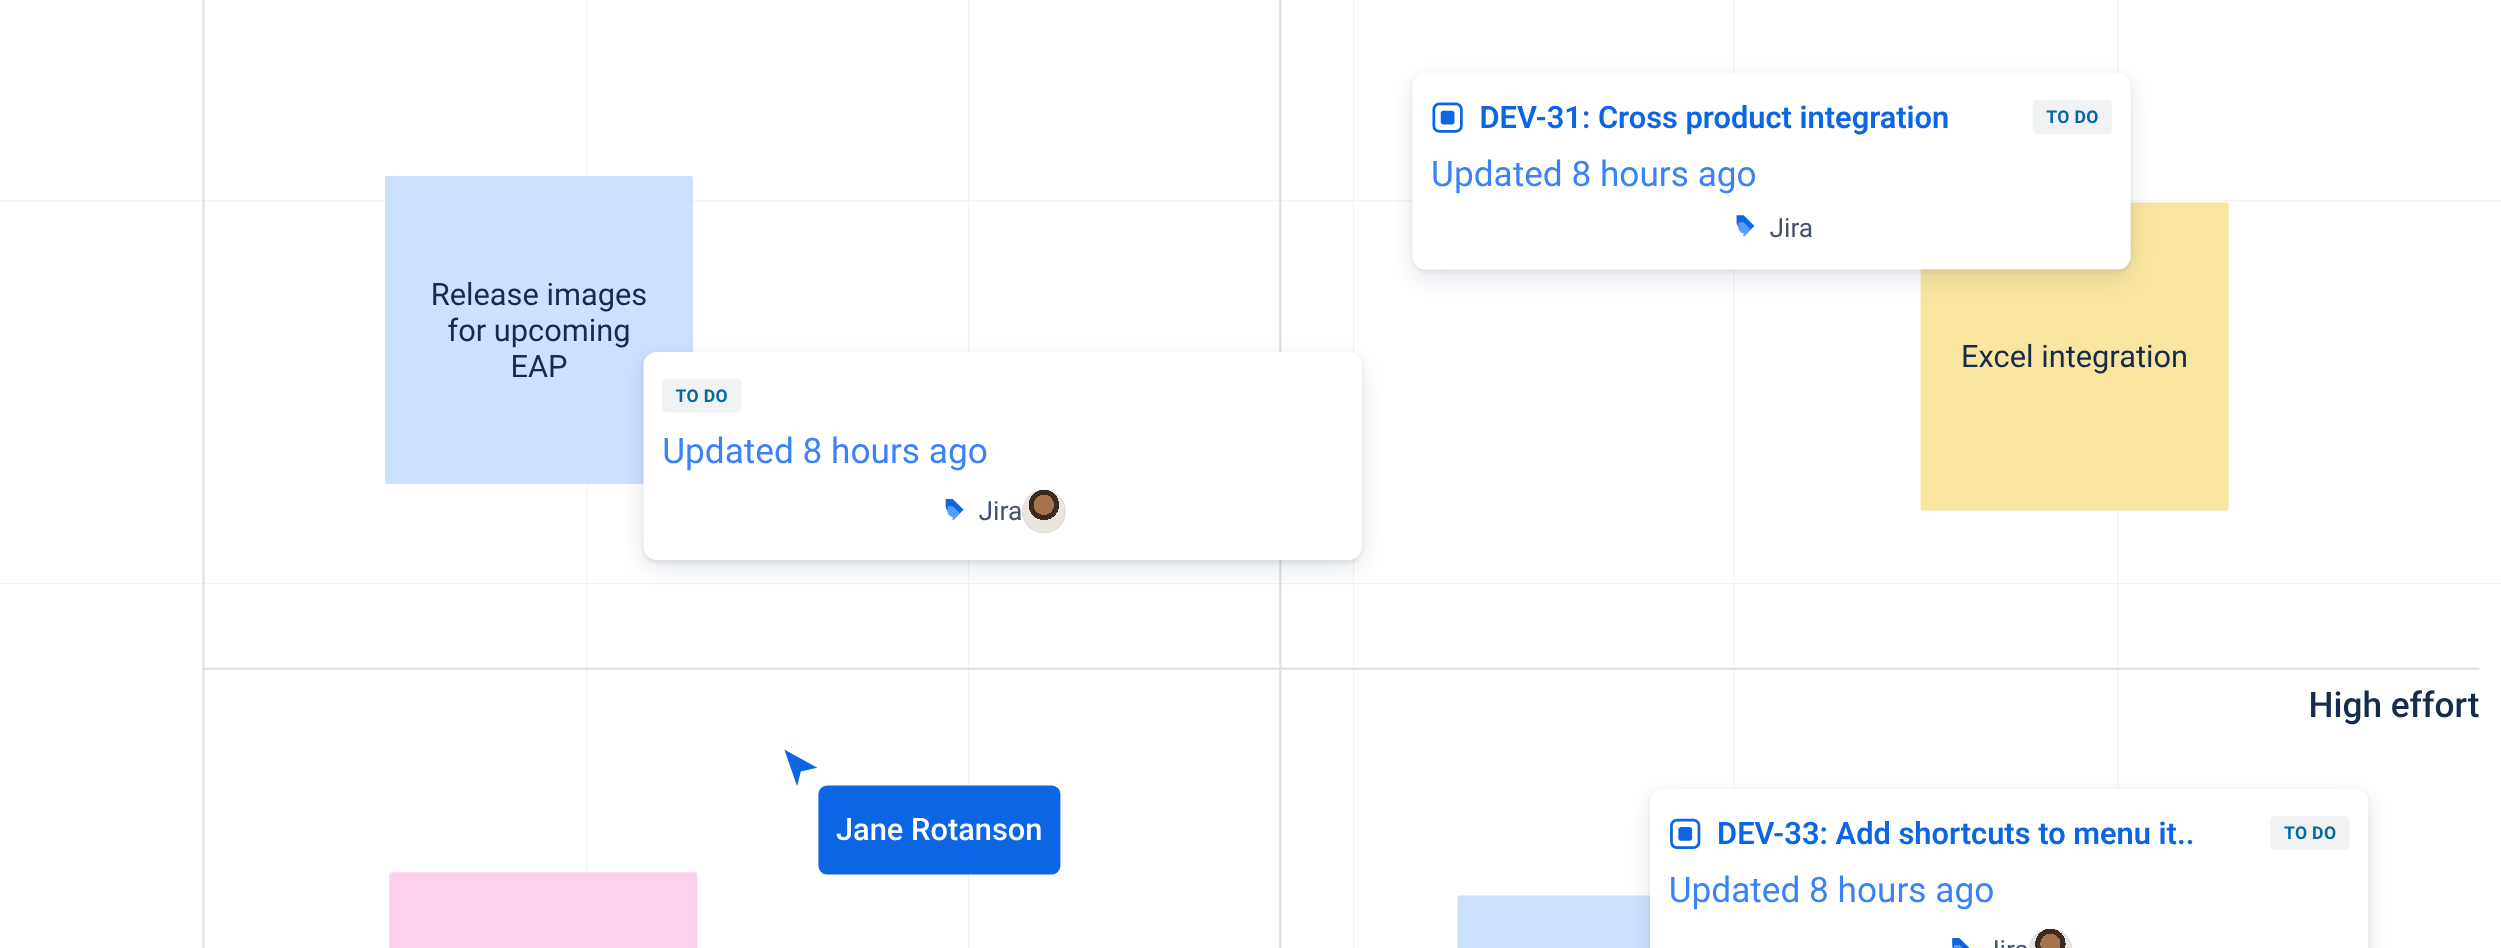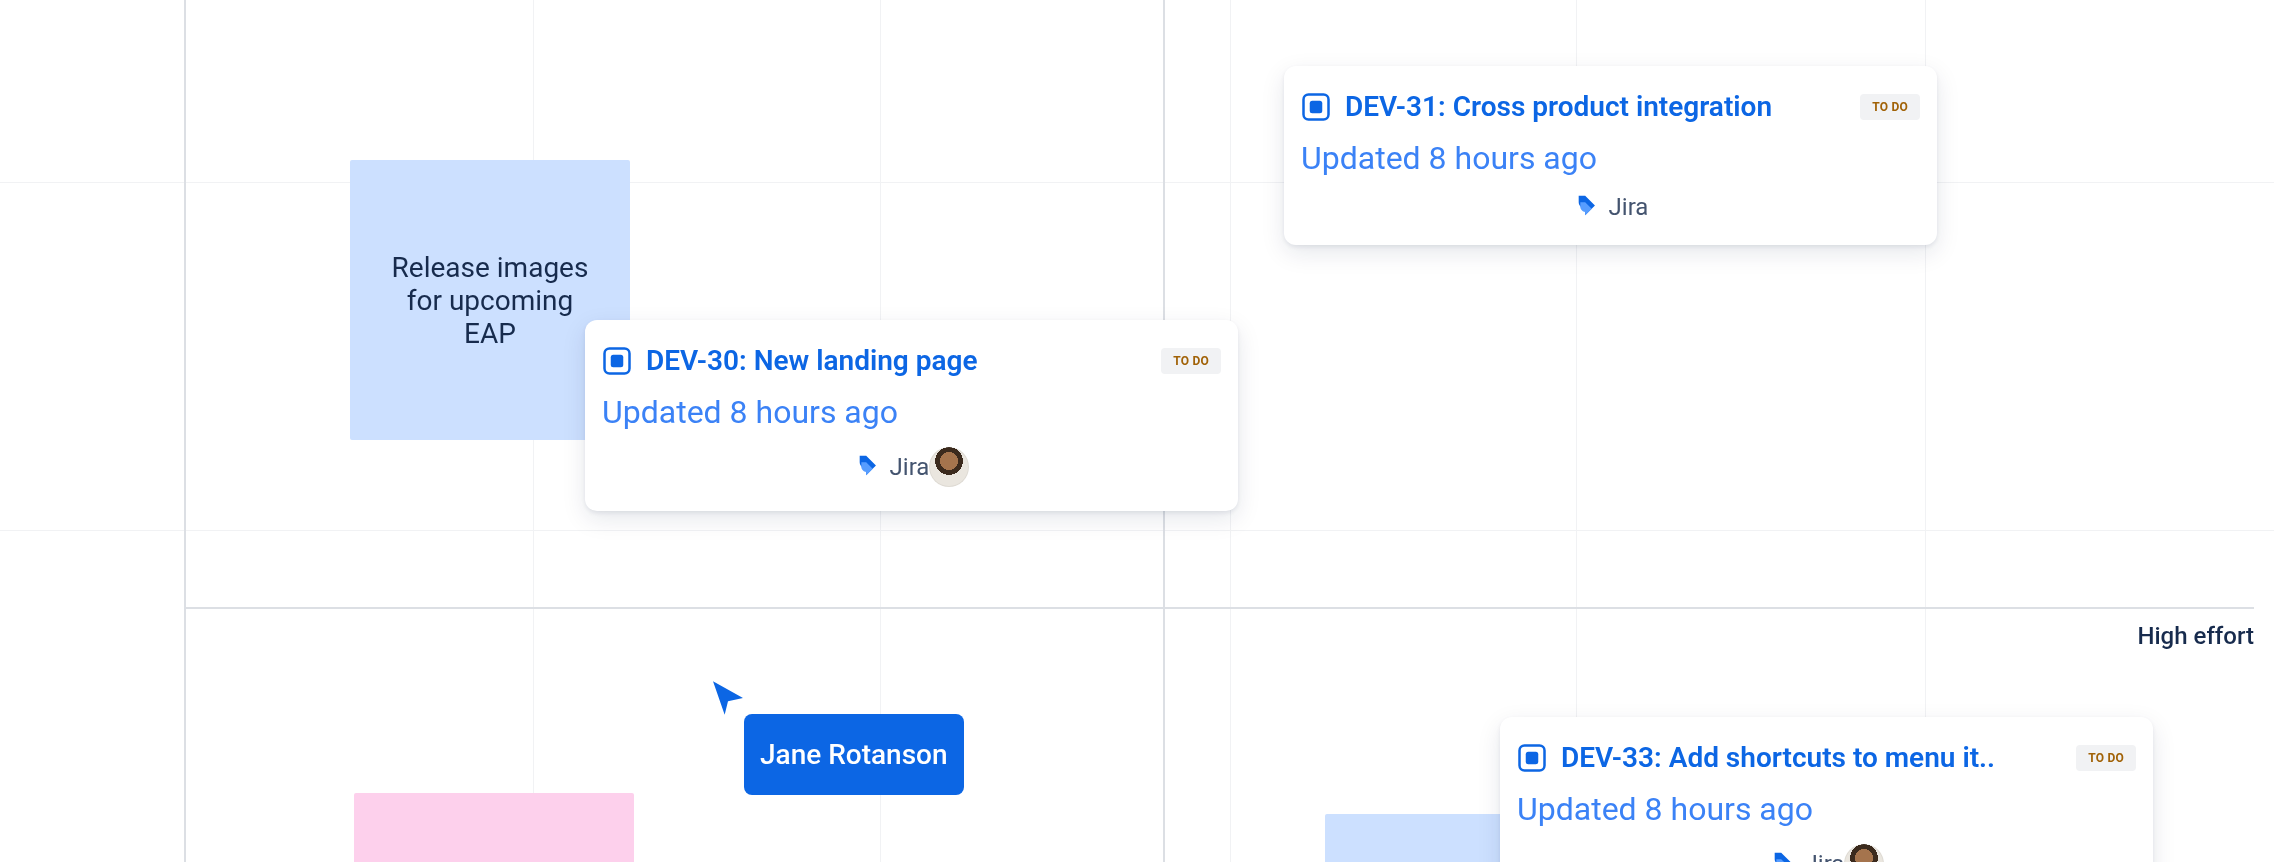--- a/index.html
+++ b/index.html
@@ -83,23 +83,23 @@
     .card-title {
       color: #0c66e4;
       font-weight: 600;
       font-size: 28px;
       white-space: nowrap;
       overflow: hidden;
       text-overflow: ellipsis;
     }
     .status-lozenge {
       background: #f1f2f4;
-      color: #a16207;
+      color: #0369a1;
       font-weight: 700;
-      font-size: 12px;
+      font-size: 16px;
       letter-spacing: .02em;
       padding: 6px 12px;
       border-radius: 4px;
       white-space: nowrap;
       text-align: right;
     }
     .card-sub {
       color: #3b82f6;
       font-size: 32px;
     }
@@ -120,21 +120,21 @@
       width: 40px;
       height: 40px;
       border-radius: 50%;
       background: radial-gradient(circle at 50% 35%, #a5744d 0 28%, #3b2a1d 28% 42%, transparent 42%), #eae6df;
       box-shadow: inset 0 0 0 1px rgba(0,0,0,0.05);
     }
     
     .axis-label {
       position: absolute;
       color: #172b4d;
-      font-size: 24px;
+      font-size: 32px;
       font-weight: 500;
     }
     
     .cursor-wrap { position: absolute; }
     .cursor-icon { display:block; }
     .cursor-chip {
       position: absolute;
       background: #0c66e4;
       color: #ffffff;
       font-size: 28px;
@@ -161,20 +161,23 @@
   <div class="axis-v" style="left:184px; top:0; bottom:0"></div>
   <div class="axis-v" style="left:1163px; top:0; bottom:0"></div>
   <div class="axis-h" style="top:607px; left:184px; right:20px"></div>
 
   <div class="axis-label" style="top:622px; right:20px">High effort</div>
 
   <div class="sticky sticky-blue" style="left:350px; top:160px; width:280px; height:280px">
     <span>Release images for upcoming EAP</span>
   </div>
 
+  <div class="sticky sticky-yellow" style="left:1746px; top:184px; width:280px; height:280px">
+    <span>Excel integration</span>
+  </div>
 
   <div class="sticky sticky-pink" style="left:354px; top:793px; width:280px; height:280px"></div>
 
   <div class="sticky sticky-blue2" style="left:1325px; top:814px; width:280px; height:280px"></div>
 
   <div class="card" style="left:1284px; top:66px; width:653px">
     <div class="card-head">
       <div class="card-title-wrap">
         <span class="issue-icon">
           <svg width="30" height="30" viewBox="0 0 24 24">
@@ -195,29 +198,20 @@
               <path d="M15 10 L23 18 L15 26 L15 22 C12 22 9 19 9 16 L9 10 Z" fill="#579dff"></path>
             </svg>
         </span>
         <span>Jira</span>
       </div>
     </div>
   </div>
 
   <div class="card" style="left:585px; top:320px; width:653px">
     <div class="card-head">
-      <div class="card-title-wrap">
-        <span class="issue-icon">
-          <svg width="30" height="30" viewBox="0 0 24 24">
-              <rect x="2" y="2" width="20" height="20" rx="4" fill="#fff" stroke="#0c66e4" stroke-width="2"></rect>
-              <rect x="7" y="7" width="10" height="10" rx="2" fill="#0c66e4"></rect>
-            </svg>
-        </span>
-        <span class="card-title">DEV-30: New landing page</span>
-      </div>
       <span class="status-lozenge">TO DO</span>
     </div>
     <div class="card-sub">Updated 8 hours ago</div>
     <div class="card-foot">
       <div class="jira-badge">
         <span class="jira-logo-icon">
           <svg width="26" height="26" viewBox="0 0 32 32">
               <path d="M15 2 L27 14 L15 26 L15 18 C11 18 7 14 7 10 L7 2 Z" fill="#0c66e4"></path>
               <path d="M15 10 L23 18 L15 26 L15 22 C12 22 9 19 9 16 L9 10 Z" fill="#579dff"></path>
             </svg>

